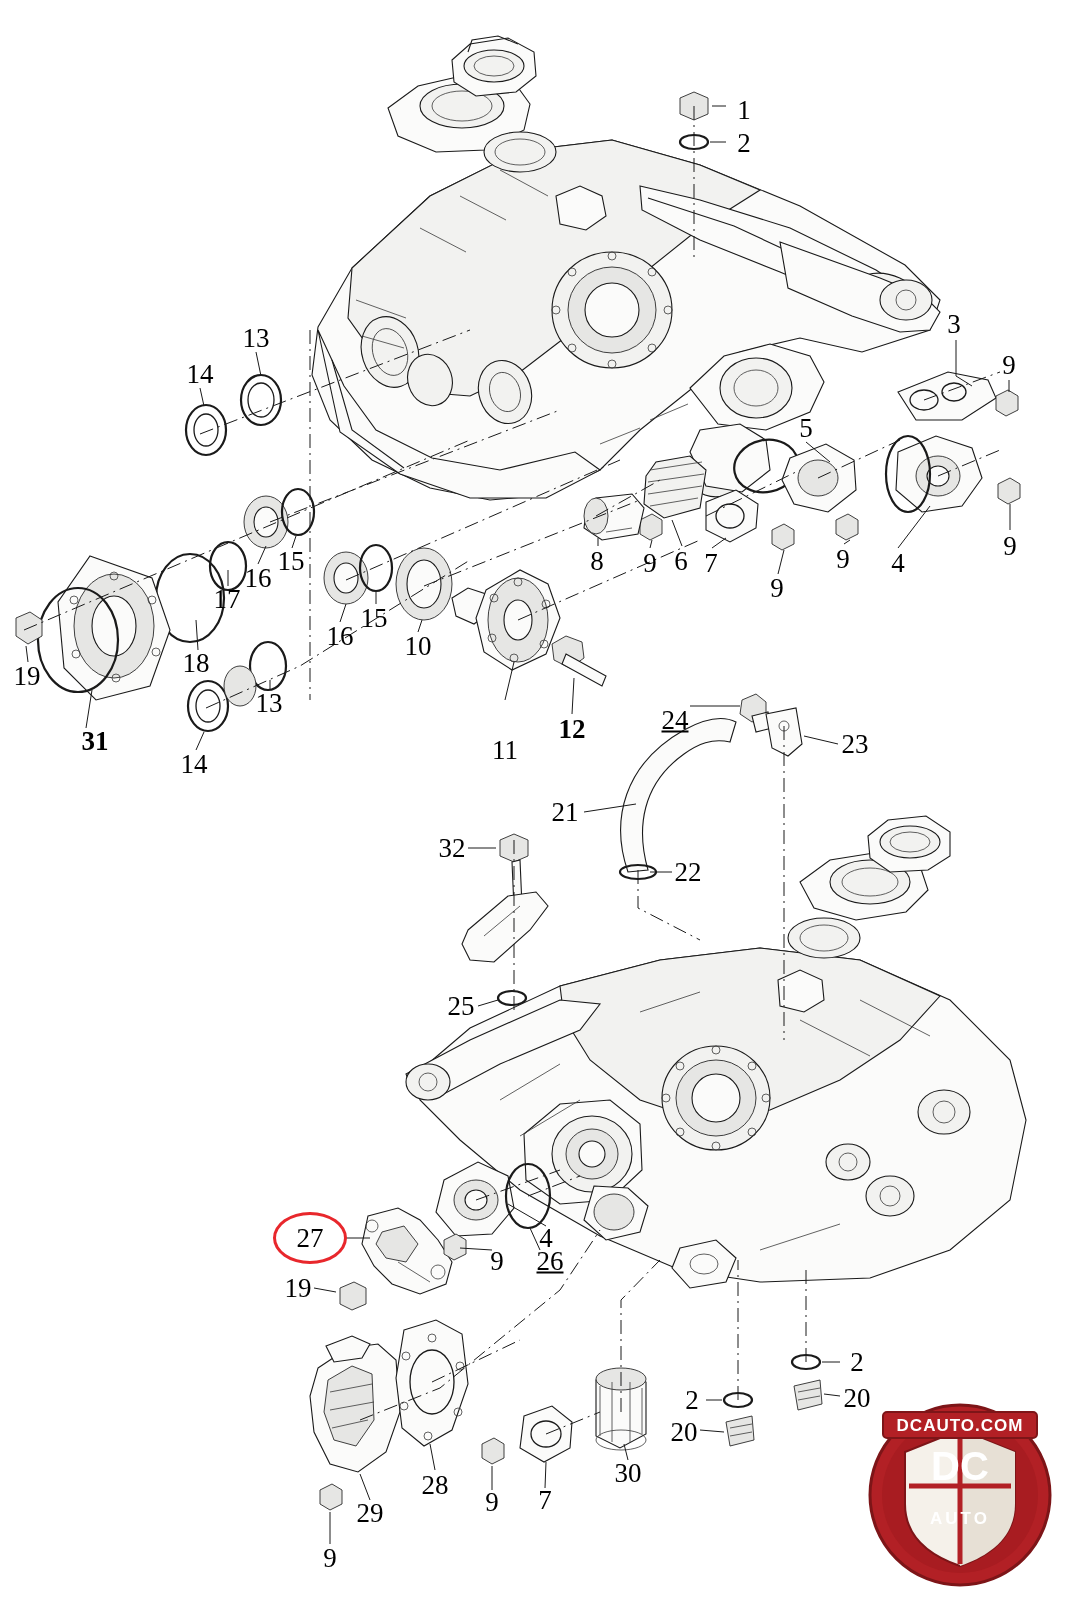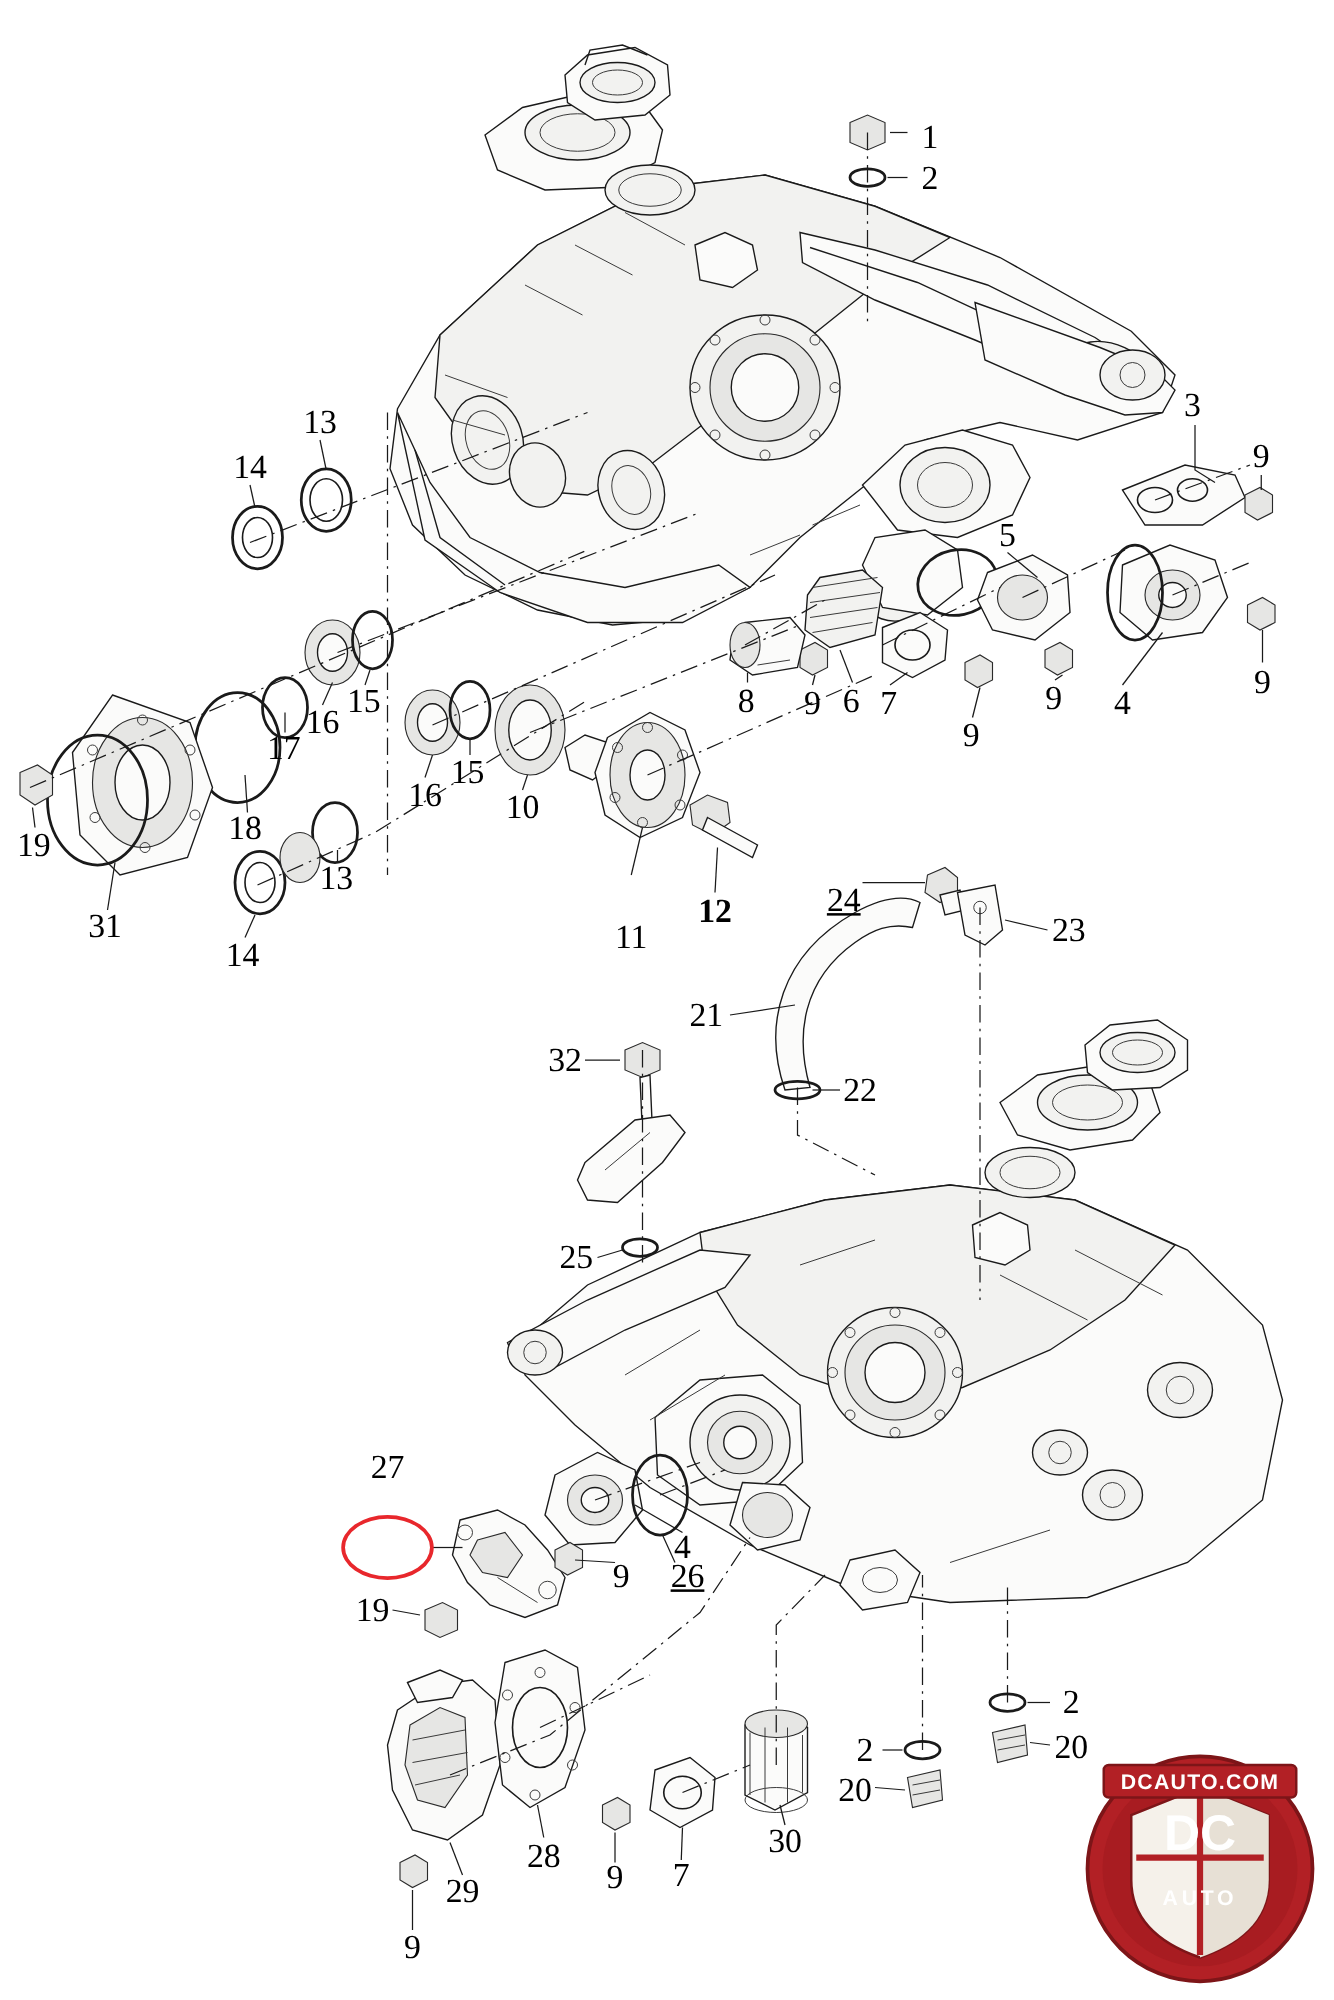--- a/index.html
+++ b/index.html
@@ -502,30 +502,30 @@
   <div class="callout" style="left:258px; top:578px;">16</div>
   <div class="callout" style="left:291px; top:561px;">15</div>
   <div class="callout" style="left:227px;  top:599px;">17</div>
   <div class="callout" style="left:340px; top:636px;">16</div>
   <div class="callout" style="left:374px; top:618px;">15</div>
   <div class="callout" style="left:418px;  top:646px;">10</div>
   <div class="callout" style="left:505px;  top:750px;">11</div>
   <div class="callout" style="left:572px;  top:729px;font-weight:bold;">12</div>
   <div class="callout" style="left:196px;  top:663px;">18</div>
   <div class="callout" style="left:27px;  top:676px;">19</div>
-  <div class="callout" style="left:84px;   top:741px;">31</div>
+  <div class="callout" style="left:95px;   top:741px;font-weight:bold;">31</div>
   <div class="callout" style="left:269px; top:703px;">13</div>
   <div class="callout" style="left:194px; top:764px;">14</div>
   <div class="callout" style="left:675px;  top:720px;text-decoration:underline;">24</div>
   <div class="callout" style="left:855px;  top:744px;">23</div>
   <div class="callout" style="left:565px;  top:812px;text-align:center;">21</div>
   <div class="callout" style="left:688px;  top:872px;">22</div>
   <div class="callout" style="left:452px;  top:848px;">32</div>
   <div class="callout" style="left:461px;  top:1006px;">25</div>
-  <div class="callout highlighted" style="left:310px; top:1174px;">27</div>
+  <div class="callout highlighted" style="left:310px; top:1238px;">27</div>
   <div class="callout" style="left:497px;  top:1261px;">9</div>
   <div class="callout" style="left:546px;  top:1238px;">4</div>
   <div class="callout" style="left:550px;  top:1261px;text-decoration:underline;">26</div>
   <div class="callout" style="left:298px; top:1288px;">19</div>
   <div class="callout" style="left:857px;  top:1362px;">2</div>
   <div class="callout" style="left:857px; top:1398px;">20</div>
   <div class="callout" style="left:692px;  top:1400px;">2</div>
   <div class="callout" style="left:684px; top:1432px;">20</div>
   <div class="callout" style="left:628px;  top:1473px;">30</div>
   <div class="callout" style="left:545px;  top:1500px;">7</div>

